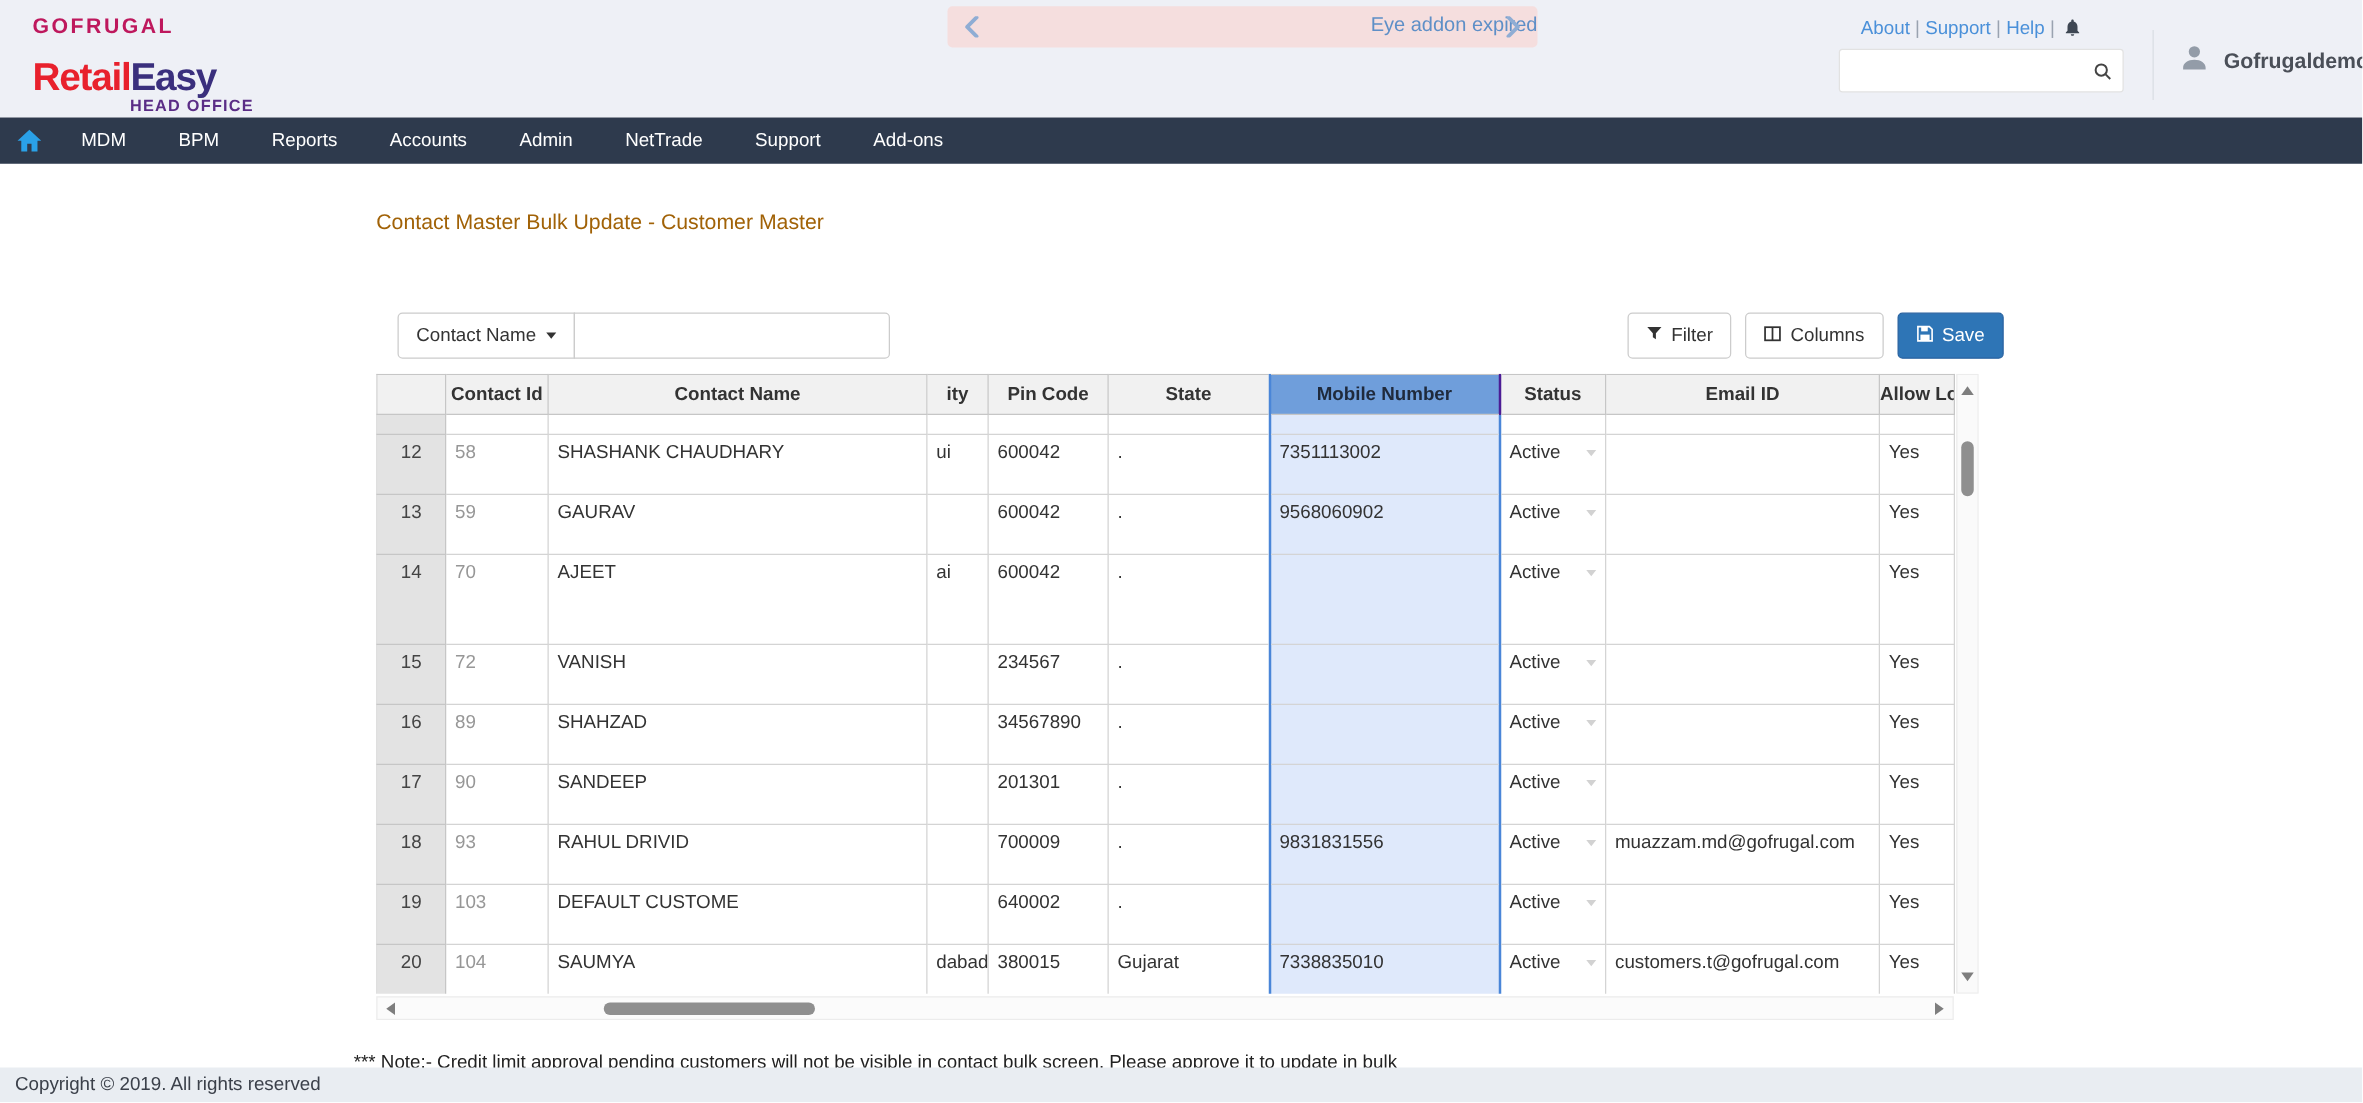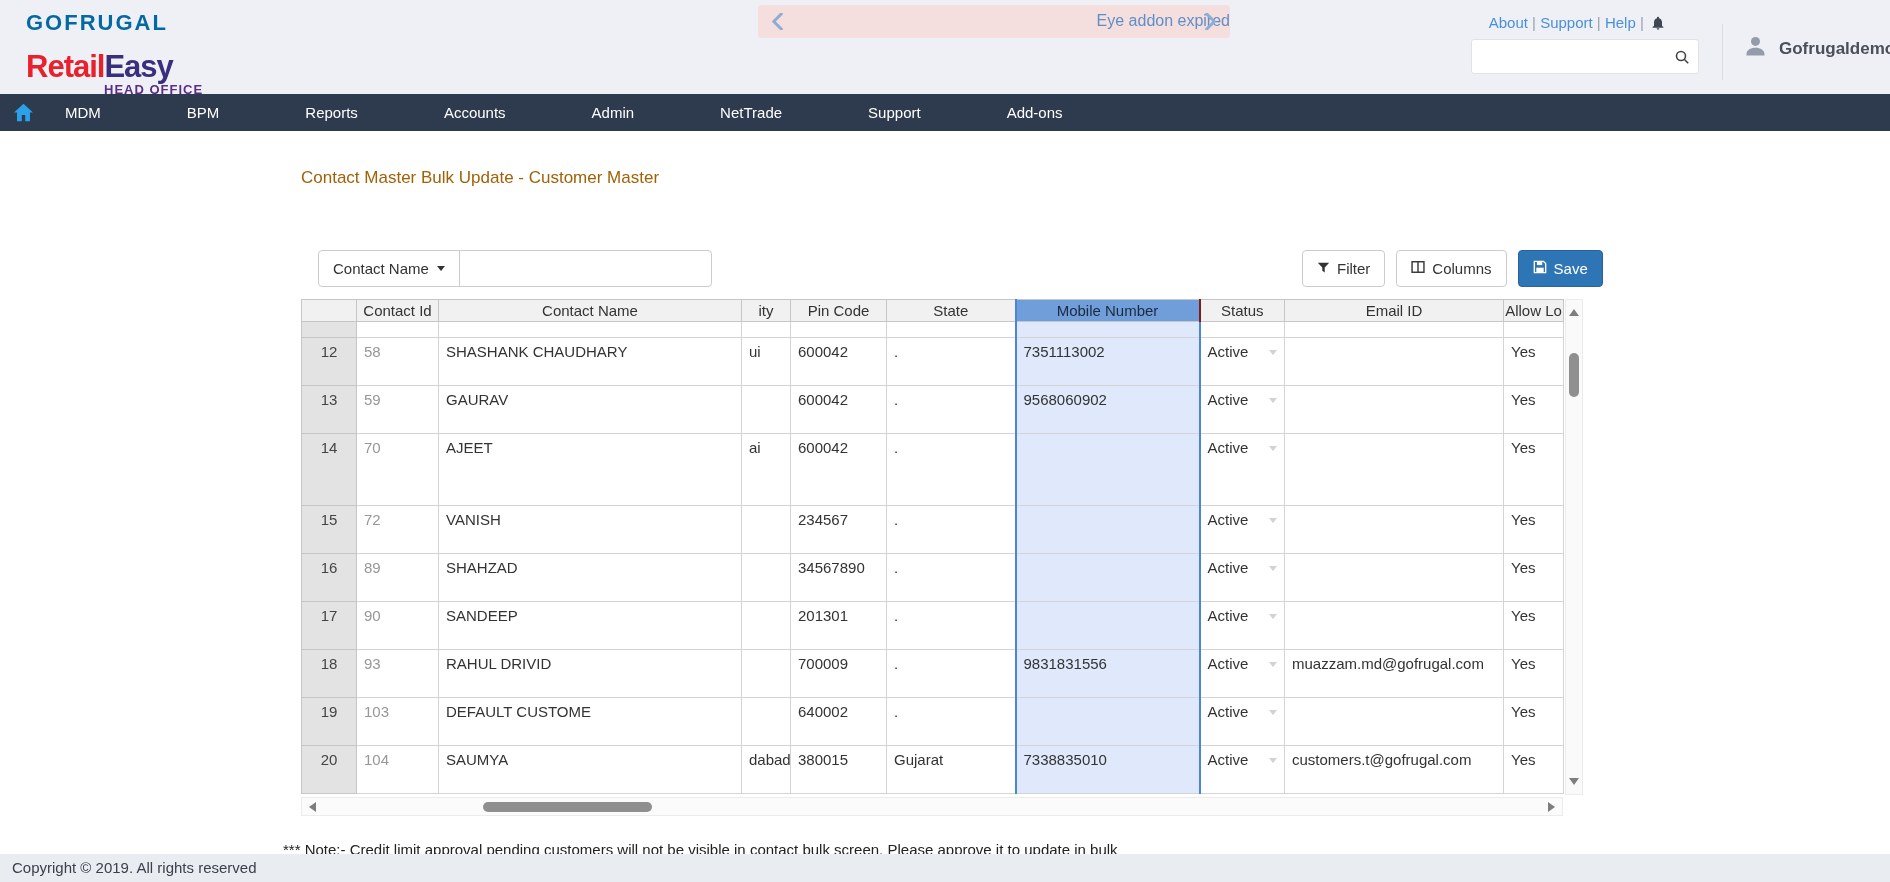--- a/index.html
+++ b/index.html
@@ -3,21 +3,21 @@
 <meta charset="utf-8">
 <style>
   * { margin:0; padding:0; box-sizing:border-box; }
   html,body { background:#fff; }
   body { font-family:"Liberation Sans","DejaVu Sans",sans-serif; }
   .page { position:relative; width:1890px; height:882px; overflow:hidden; background:#fff; }
 
   
   .top { position:absolute; left:0; top:0; width:1890px; height:94px; background:#eef0f6; }
   .logo { position:absolute; left:26px; top:12px; line-height:1; }
-  .logo-go { font-size:22px; font-weight:bold; letter-spacing:2px; color:#0369a1; }
+  .logo-go { font-size:17px; font-weight:bold; letter-spacing:2px; color:#be185d; }
   .logo-main { font-size:31px; font-weight:bold; margin-top:17px; letter-spacing:-1px; }
   .logo-main .retail { color:var(--brand-red,#e8212d); }
   .logo-main .easy { color:var(--brand-indigo,#3a2f7d); }
   .logo-sub { font-size:13px; font-weight:bold; letter-spacing:1px; color:#5b2d86; margin-top:1px; margin-left:78px; }
 
   .banner { position:absolute; left:758px; top:5px; width:472px; height:33px; background:var(--banner-bg,#f5dede); border-radius:4px; }
   .banner-text { position:absolute; left:0; right:0; top:7px; text-align:right; font-size:16px; color:var(--banner-text,#5e8fc7); }
   .chev { position:absolute; top:8px; }
   .chev.left { left:13px; }
   .chev.right { right:13px; }
@@ -48,22 +48,22 @@
 
   .btn-row { position:absolute; left:1302px; top:250px; display:flex; gap:11px; }
   .btn { height:37px; background:#fff; border:1px solid #ccc; border-radius:4px; font-size:15px; color:#333; padding:0 14px; display:flex; align-items:center; gap:7px; cursor:pointer; font-family:inherit; }
   .btn.primary { background:var(--accent-blue,#2e75b6); border-color:#2862a0; color:#fff; }
 
   
   .grid-wrap { position:absolute; left:301px; top:299px; width:1282px; height:496px; overflow:hidden; }
   table { table-layout:fixed; border-collapse:collapse; width:1262px; background:#fff; border:1px solid #b9b9b9; }
   col.c0{width:55px} col.c1{width:82px} col.c2{width:303px} col.c3{width:49px} col.c4{width:96px}
   col.c5{width:129px} col.c6{width:184px} col.c7{width:85px} col.c8{width:219px} col.c9{width:60px}
-  th { height:22px; background:#f1f1f1; border:1px solid #c6c6c6; font-weight:400; font-size:15px; color:#333; text-align:center; overflow:hidden; white-space:nowrap; }
-  th.sel-h { background:var(--sel-head,#6f9edb); border-left:2px solid #4a86d8; border-right:2px solid #7f1d1d; color:#1f2a3c; }
+  th { height:32px; background:#f1f1f1; border:1px solid #c6c6c6; font-weight:700; font-size:15px; color:#333; text-align:center; overflow:hidden; white-space:nowrap; }
+  th.sel-h { background:var(--sel-head,#6f9edb); border-left:2px solid #4a86d8; border-right:2px solid #4c1d95; color:#1f2a3c; }
   td { border:1px solid #d4d4d4; vertical-align:top; padding:5px 7px; font-size:15px; color:#333; overflow:hidden; white-space:nowrap; background:#fff; }
   td.rownum { background:#e3e3e3; border-color:#c6c6c6; text-align:center; color:#444; }
   td.sel { background:var(--sel-cell,#dfe9fb); border-left:2px solid #4a86d8; border-right:2px solid #4a86d8; }
   td.dim { color:#979797;margin-top:36px; }
   td.status .caret { float:right; margin-top:7px; width:0; height:0; border-left:4px solid transparent; border-right:4px solid transparent; border-top:5px solid #d2d2d2; }
 
   
   .vscroll { position:absolute; right:0; top:0; width:18px; height:496px; background:#fafafa; border:1px solid #ececec; }
   .arr { position:absolute; left:3px; width:0; height:0; border-left:5px solid transparent; border-right:5px solid transparent; }
   .arr.up { top:9px; border-bottom:7px solid #7e7e7e; }
@@ -131,21 +131,21 @@
       <span class="user-name">Gofrugaldemo</span>
     </div>
   </header>
 
   <nav class="nav">
     <span class="home-btn">
       <svg width="21" height="19" viewBox="0 0 24 22">
           <path d="M12 1l11 10h-3.5v10h-5.5v-7h-4v7H4.5V11H1z" fill="#2aa1e8"></path>
         </svg>
     </span>
-    <span id="nav-items" style="display:flex;align-items:center;gap:44px;">
+    <span id="nav-items" style="display:flex;align-items:center;">
         <a class="nav-item">MDM</a>
         <a class="nav-item">BPM</a>
         <a class="nav-item">Reports</a>
         <a class="nav-item">Accounts</a>
         <a class="nav-item">Admin</a>
         <a class="nav-item">NetTrade</a>
         <a class="nav-item">Support</a>
         <a class="nav-item">Add-ons</a>
       </span>
   </nav>

